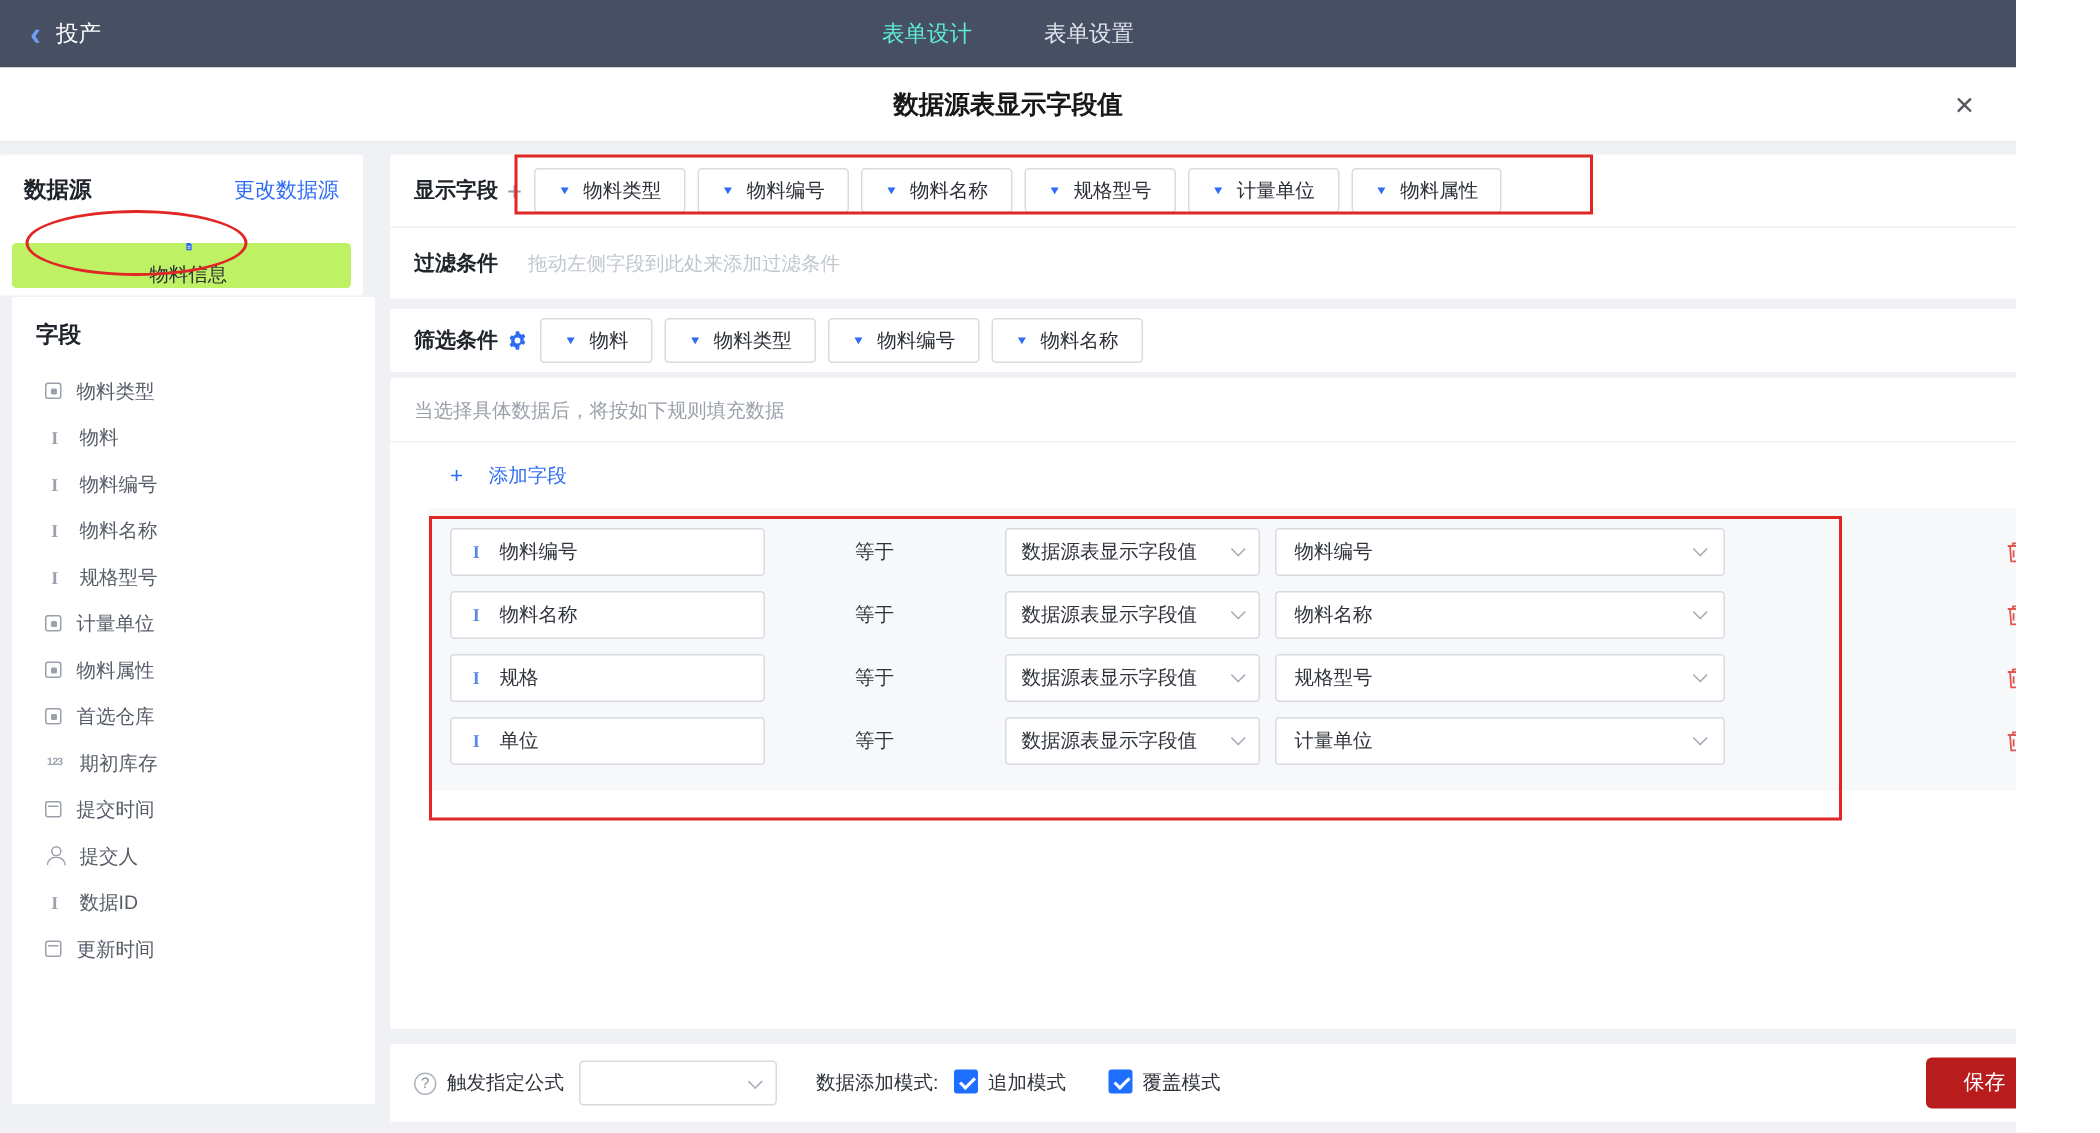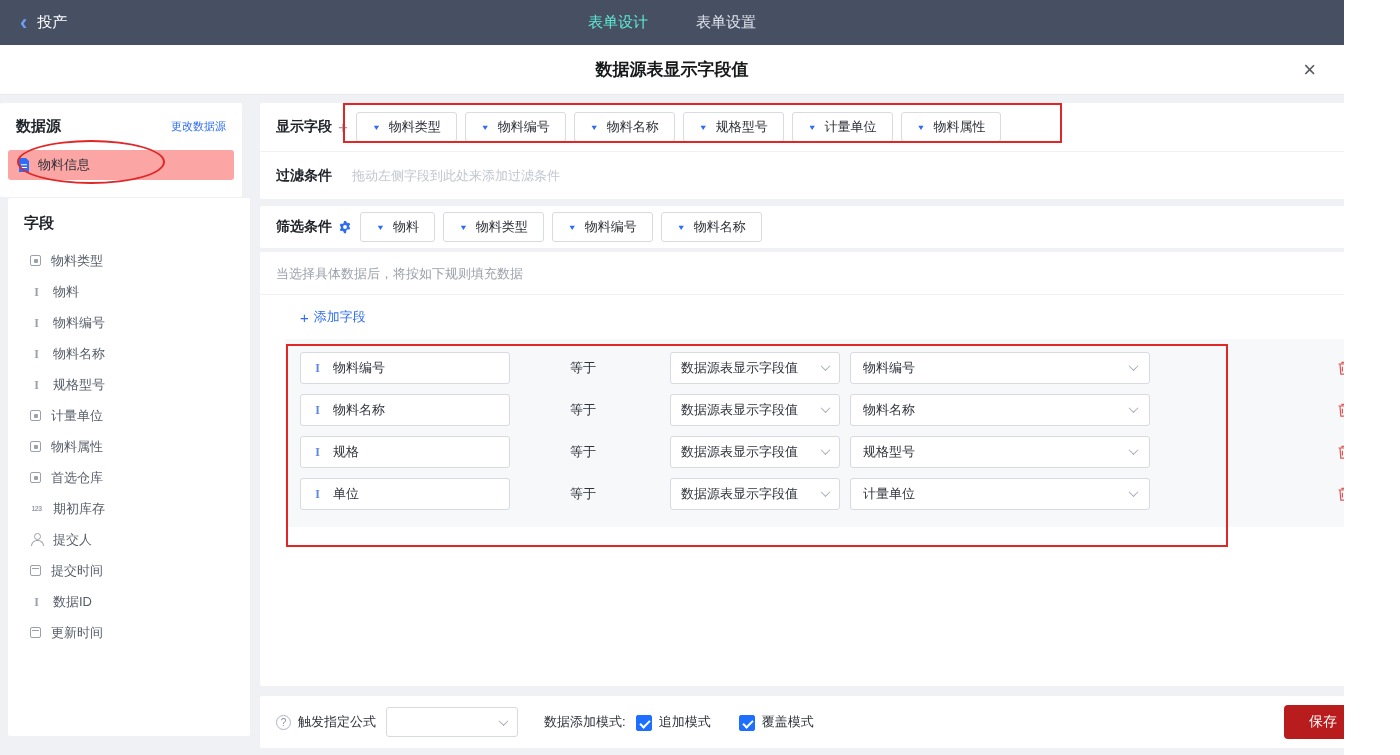--- a/index.html
+++ b/index.html
@@ -43,23 +43,23 @@
   .p-ds     { left:0;  top:8px;   width:242px;  height:94px; }
   .p-fields { left:8px;  top:103px; width:242px;  height:538px; }
   .p-top    { left:260px; top:8px;   width:1126px; height:96px; }
   .p-screen { left:260px; top:111px; width:1126px; height:42px; display:flex; align-items:center; padding:0 16px; }
   .p-rules  { left:260px; top:157px; width:1126px; height:434px; }
   .p-footer { left:260px; top:601px; width:1126px; height:52px; display:flex; align-items:center; padding:0 24px 0 16px; }
 
   
   .p-ds-head { display:flex; align-items:center; justify-content:space-between; padding:14px 16px 10px; }
   .p-title { font-size:15px; font-weight:700; color:#20242b; }
-  .link { font-size:11px; color:#2e6cf6; cursor:pointer; text-decoration:none; }
-  .ds-item { margin:4px 8px; height:30px; background:#fca5a5; border-radius:3px; display:flex;
-             align-items:center; gap:7px; padding-left:9px; font-size:13px; color:#2b2f36; cursor:pointer; }
+  .link { font-size:14px; color:#2e6cf6; cursor:pointer; text-decoration:none; }
+  .ds-item { margin:16px 8px; height:30px; background:#bef264; border-radius:3px; display:flex;
+             align-items:center; gap:7px; padding-left:9px; font-size:13px; color:#2b2f36; cursor:pointer;flex-direction:column; }
 
   
   .p-fields .p-title { display:block; padding:16px 16px 12px; }
   .field-item { height:31px; display:flex; align-items:center; gap:10px; padding-left:22px;
                 font-size:13px; color:#565d68; cursor:grab; }
 
   
   .ic { width:13px; height:13px; position:relative; display:inline-flex; align-items:center;
         justify-content:center; flex:none; color:#9aa1ac; font-style:normal; }
   .ic-text::before { content:"I"; font-family:"Liberation Serif", serif; font-size:12px; font-weight:600; line-height:1; }
@@ -83,21 +83,21 @@
   .tag { height:30px; padding:0 15px; border:1px solid #d8dbe0; border-radius:3px; background:#fff;
          display:inline-flex; align-items:center; gap:8px; font-size:13px; color:#2b2f36; cursor:pointer; }
   .caret { font-style:normal; color:#2e6cf6; font-size:9px; transform:scaleY(.85); }
   .caret::before { content:"▼"; }
   .ph { margin-left:16px; font-size:13px; color:#c1c7d0; flex:1; cursor:default; }
   .gear { margin-left:2px; display:inline-flex; cursor:pointer; }
 
   
   .hint { height:43px; line-height:43px; padding:0 16px; font-size:13px; color:#9ba1ab;
           border-bottom:1px solid #eef0f2; }
-  .add-field { display:inline-flex; align-items:center; gap:5px; margin:13px 0 0 40px;
+  .add-field { display:inline-flex; align-items:center; gap:17px; margin:13px 0 0 40px;
                font-size:13px; color:#2e6cf6; cursor:pointer; text-decoration:none;justify-content:center; }
   .plus-blue { font-size:15px; line-height:1; }
   .plus-blue::before { content:"+"; }
   .rule-band { margin:12px 16px 0 25px; background:#f7f8fa; border-radius:2px; padding:13px 0 7px; }
   .rule-row { display:flex; align-items:center; height:32px; margin-bottom:10px; padding-left:15px; }
   .inp { background:#fff; border:1px solid #d7dae0; border-radius:3px; height:32px;
          display:flex; align-items:center; font-size:13px; color:#2f333b; }
   .target { width:210px; padding:0 10px; gap:9px; }
   .op { margin-left:60px; width:32px; font-size:13px; color:#2f333b; flex:none; }
   .sel1 { width:170px; margin-left:68px; padding:0 10px; cursor:pointer; }
@@ -108,21 +108,21 @@
            height:18px; display:flex; align-items:center; }
 
   
   .q { width:15px; height:15px; border:1px solid #aeb4be; border-radius:50%; color:#8a919c;
        font-size:10px; display:inline-flex; align-items:center; justify-content:center; cursor:pointer; flex:none; }
   .q::before { content:"?"; }
   .f-label { font-size:13px; color:#2f333b; margin-left:7px; }
   .f-sel { width:132px; height:30px; margin-left:10px; padding:0 10px; cursor:pointer; }
   .mode { margin-left:26px; }
   .cbs { display:flex; gap:28px; margin-left:10px; }
-  .cb-wrap { display:flex; align-items:flex-end; gap:7px; font-size:13px; color:#2f333b; cursor:pointer; }
+  .cb-wrap { display:flex; align-items:flex-start; gap:7px; font-size:13px; color:#2f333b; cursor:pointer; }
   .cb { width:16px; height:16px; border:1px solid #c4c9d2; border-radius:2px; background:#fff; position:relative; flex:none; }
   .cb.cb-true { background:#1e6fff; border-color:#1e6fff; }
   .cb.cb-true::after { content:""; position:absolute; left:5px; top:2px; width:4px; height:8px;
                        border-right:2px solid #fff; border-bottom:2px solid #fff; transform:rotate(45deg); }
   .save { margin-left:auto; width:78px; height:34px; background:#b91c1c; border:none; border-radius:4px;
           color:#fff; font-size:14px; cursor:pointer; font-family:inherit; }
 
   
   .anno { position:absolute; border:2px solid #e12626; pointer-events:none; z-index:10; }
   .anno-ellipse { left:17px;  top:45px;  width:148px; height:44px;  border-radius:50%; }
@@ -212,27 +212,27 @@
             <span class="ic ic-select"></span>
             <span>首选仓库</span>
           </div>
 
           <div class="field-item">
             <span class="ic ic-number"></span>
             <span>期初库存</span>
           </div>
 
           <div class="field-item">
+            <span class="ic ic-date"></span>
+            <span>提交时间</span>
+          </div>
+
+          <div class="field-item">
             <span class="ic ic-user"></span>
             <span>提交人</span>
-          </div>
-
-          <div class="field-item">
-            <span class="ic ic-date"></span>
-            <span>提交时间</span>
           </div>
 
           <div class="field-item">
             <span class="ic ic-text"></span>
             <span>数据ID</span>
           </div>
 
           <div class="field-item">
             <span class="ic ic-date"></span>
             <span>更新时间</span>

